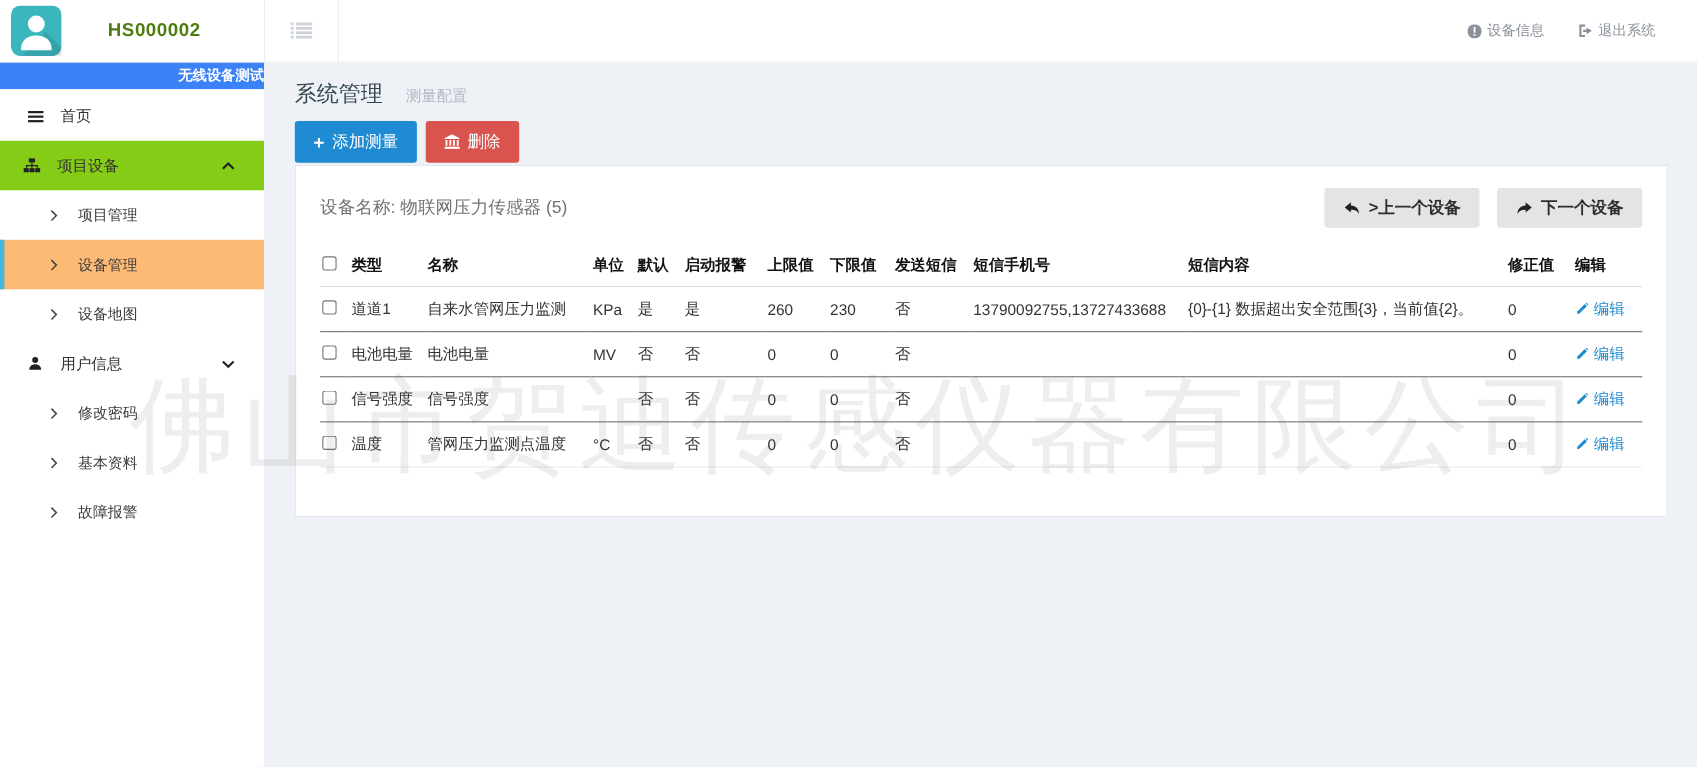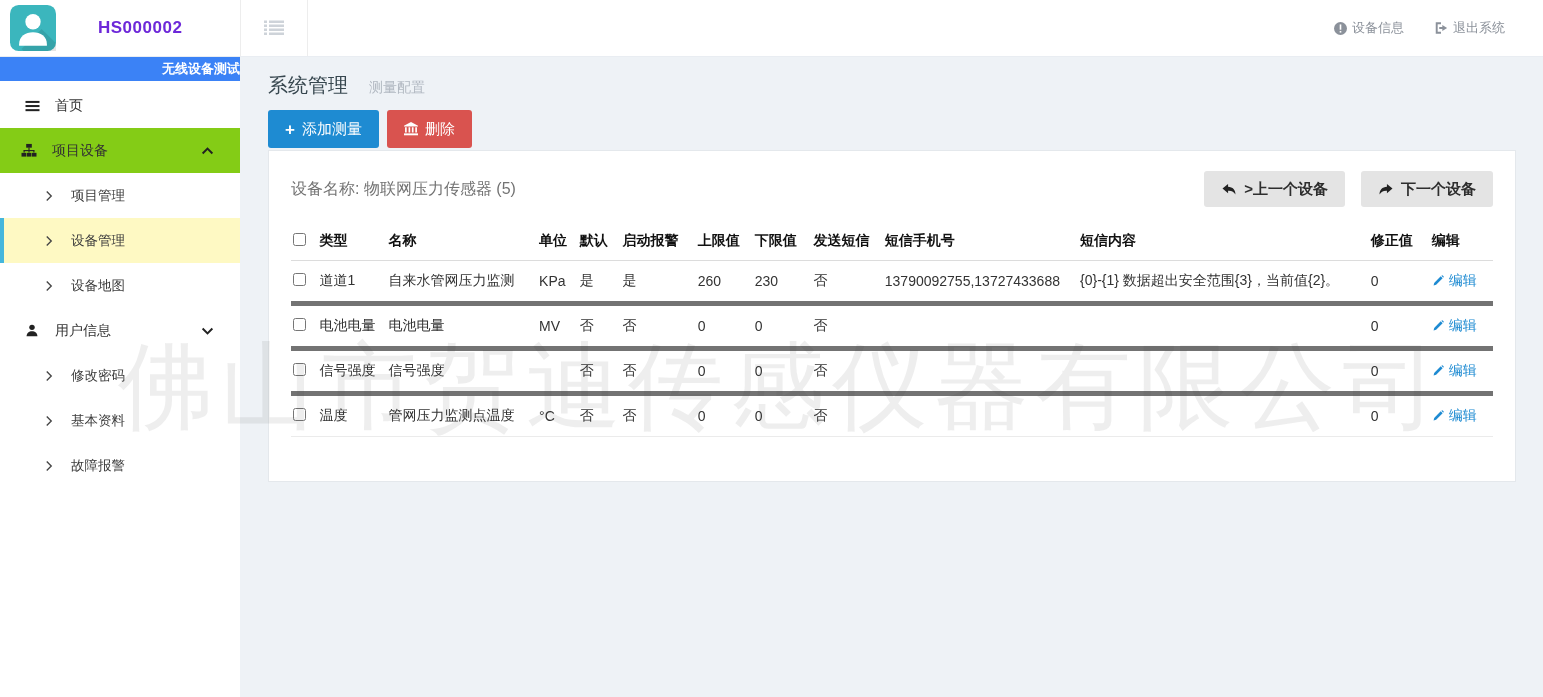--- a/index.html
+++ b/index.html
@@ -4,60 +4,60 @@
 <style>
   * { margin:0; padding:0; box-sizing:border-box; }
   html,body { width:1543px; height:697px; overflow:hidden; }
   body { font-family:"Liberation Sans","DejaVu Sans",sans-serif; background:#eef2f6; color:#333; }
   .app { position:relative; width:1543px; height:697px; }
 
   
   .topbar { display:flex; align-items:stretch; height:57px; background:#fff; border-bottom:1px solid #e9edf2; }
   .topbar-left { width:240px; display:flex; align-items:center; padding-left:10px; }
   .logo { width:46px; height:46px; flex:0 0 46px; }
-  .device-id { margin-left:42px; font-size:17px; font-weight:bold; color:#6d28d9; letter-spacing:.5px; }
+  .device-id { margin-left:42px; font-size:17px; font-weight:bold; color:#4d7c0f; letter-spacing:.5px; }
   .topbar-toggle { width:68px; display:flex; align-items:center; justify-content:center; border-left:1px solid #ededed; border-right:1px solid #ededed; cursor:pointer; }
   .topbar-right { margin-left:auto; display:flex; align-items:center; gap:30px; padding-right:38px; }
   .topnav-item { display:flex; align-items:center; gap:5px; color:#8b919a; font-size:13px; cursor:pointer; }
 
   
   .shell { display:flex; height:640px; }
   .sidebar { width:240px; background:#fff; flex:0 0 240px; }
   .banner { height:24px; background:#3b82f6; color:#fff; font-size:13px; font-weight:bold; text-align:right; line-height:24px; }
   .menu { padding-top:2px; }
   .mi { position:relative; height:45px; display:flex; align-items:center; padding:0 26px 0 22px; font-size:14px; color:#333; cursor:pointer; }
   .mi .ic { width:20px; display:flex; justify-content:center; }
   .mi .lb { margin-left:13px; }
   .mi .chev { margin-left:auto; display:flex; }
   .mi.group-active { background:#84cc16;padding-left:19px; }
   .smi { position:relative; height:45px; display:flex; align-items:center; padding-left:44px; font-size:13.5px; color:#3c3c3c; cursor:pointer; }
   .smi .arr { display:flex; }
   .smi .lb { margin-left:17px; }
-  .smi.active { background:#fef9c3; }
+  .smi.active { background:#fdba74; }
   .smi.active::before { content:""; position:absolute; left:0; top:0; width:4px; height:100%; background:#45b6dc; }
 
   
   .main { flex:1; background:#eef2f6; padding:15px 27px 0 28px; }
   .page-head { display:flex; align-items:baseline; gap:21px; }
   .page-title { font-size:20px; color:#37474f; font-weight:500; }
   .page-sub { font-size:14px; color:#b1b8c1; }
   .toolbar { margin-top:11px; display:flex; gap:8px; }
   .btn { border:none; border-radius:3px; font-size:15px; height:38px; display:inline-flex; align-items:center; gap:7px; padding:0 17px; cursor:pointer; font-family:inherit; color:#fff; }
   .btn-add { background:#1e8bd2; }
   .btn-add .plus { font-size:17px; font-weight:bold; line-height:1; }
   .btn-del { background:#d9534f; }
   .card { margin-top:2px; background:#fff; border:1px solid #e4e8ec; padding:20px 22px 44px 22px; }
   .device-row { display:flex; align-items:center; justify-content:space-between; }
   .device-name { font-size:16px; color:#737373; }
   .nav-btns { display:flex; gap:16px; }
   .gbtn { background:#e4e4e4; border:none; border-radius:3px; height:36px; padding:0 17px; font-size:15px; font-weight:bold; color:#2e2e2e; display:inline-flex; align-items:center; gap:7px; cursor:pointer; font-family:inherit; }
 
   table { width:100%; border-collapse:collapse; table-layout:fixed; margin-top:16px; font-size:14px; }
   th { text-align:left; font-weight:bold; color:#111; padding:9px 6px 10px 2px; border-bottom:1px solid #dcdcdc; white-space:nowrap; }
-  td { padding:11px 6px 11px 2px; border-bottom:5px solid #737373; color:#333; overflow:hidden; white-space:nowrap; }
+  td { padding:11px 6px 11px 2px; border-bottom:1px solid #737373; color:#333; overflow:hidden; white-space:nowrap; }
   tr.trow:last-child td { border-bottom:1px solid #ebebeb; }
   input[type=checkbox] { width:13px; height:13px; }
   .edit-link { color:#1e8bd2; text-decoration:none; display:inline-flex; align-items:center; gap:5px; cursor:pointer; }
 
   
   .watermark { position:absolute; left:118px; top:324px; font-size:95px; letter-spacing:7px; color:rgba(60,60,60,0.085); white-space:nowrap; pointer-events:none; z-index:40; font-weight:400; }
 </style>
 </head>
 <body>
 

